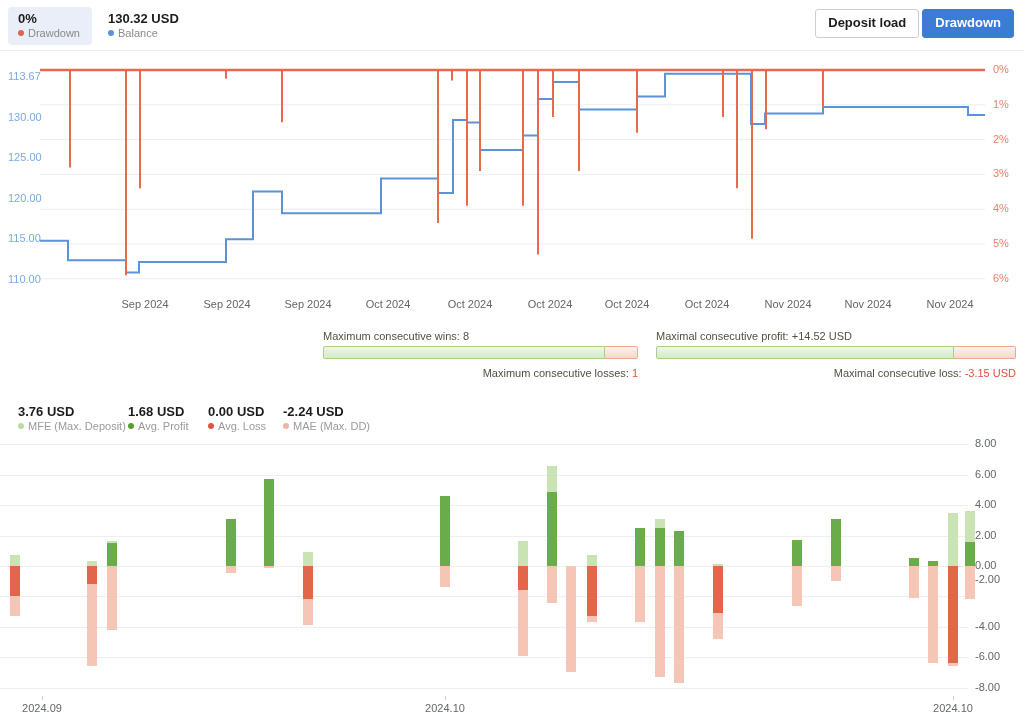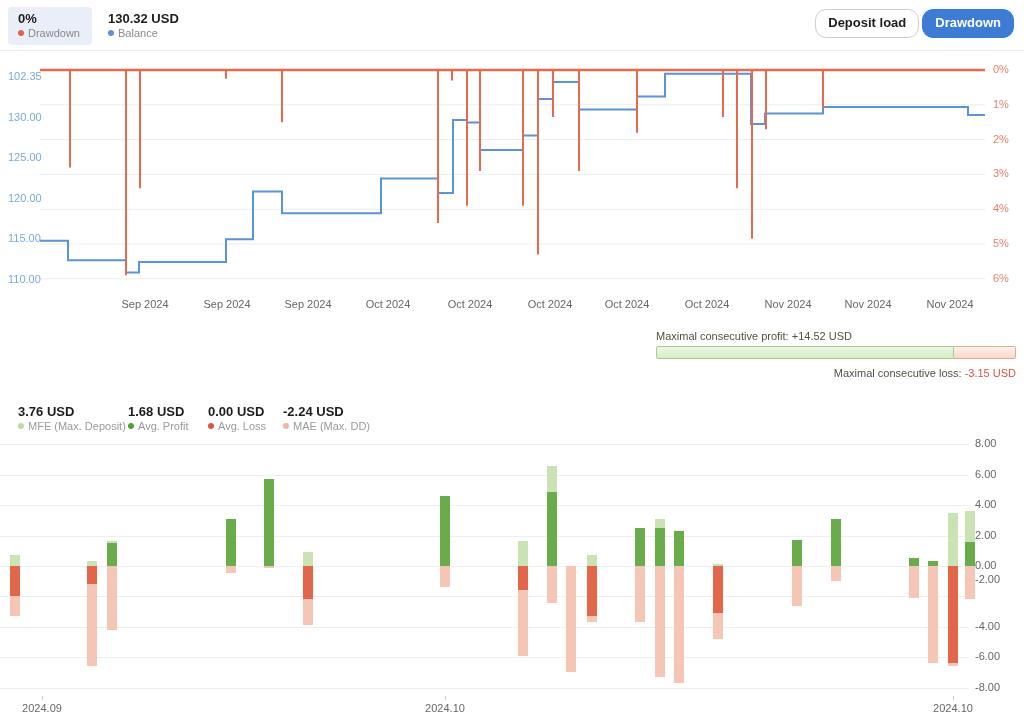--- a/index.html
+++ b/index.html
@@ -11,21 +11,21 @@
   
   .header{position:absolute;left:0;top:0;width:1024px;height:50px;border-bottom:1px solid #ececec;}
   .legend-box{position:absolute;left:8px;top:7px;width:84px;height:38px;background:#e9eef8;border-radius:4px;padding:4px 0 0 10px;box-sizing:border-box;}
   .legend-plain{position:absolute;left:108px;top:11px;}
   .legend-val{font-size:13px;font-weight:bold;color:#1c1c1c;line-height:15px;}
   .legend-sub{font-size:11px;color:#8a8a8a;line-height:14px;white-space:nowrap;}
   .dot{display:inline-block;width:6px;height:6px;border-radius:50%;margin-right:4px;vertical-align:1px;}
   .dot-dd{background:#e0634a;}
   .dot-bal{background:#5b93d9;}
   .btn-group{position:absolute;right:10px;top:9px;}
-  .btn{display:inline-block;font-size:13px;font-weight:bold;padding:5px 12px 6px;border-radius:11px;cursor:pointer;line-height:16px;}
+  .btn{display:inline-block;font-size:13px;font-weight:bold;padding:5px 12px 6px;border-radius:3px;cursor:pointer;line-height:16px;}
   .btn-light{background:#ffffff;border:1px solid #cfcfcf;color:#1c1c1c;margin-right:3px;}
   .btn-blue{background:#3d7cd4;border:1px solid #3d7cd4;color:#ffffff;}
   
   .top-chart{position:absolute;left:0;top:52px;width:1024px;height:268px;}
   .top-chart svg{position:absolute;left:0;top:0;}
   .axis-label{position:absolute;font-size:11px;white-space:nowrap;}
   .lbl-blue{color:#7aa9e0;}
   .lbl-orange{color:#e8826a;}
   .lbl-gray{color:#63666b;transform:translateX(-50%);}
   
@@ -102,21 +102,21 @@
       <line x1="579" y1="18" x2="579" y2="118.91999999999999" stroke="#e76a4d" stroke-width="2"></line>
       <line x1="637" y1="18" x2="637" y2="80.63999999999999" stroke="#e76a4d" stroke-width="2"></line>
       <line x1="723" y1="18" x2="723" y2="64.97999999999999" stroke="#e76a4d" stroke-width="2"></line>
       <line x1="737" y1="18" x2="737" y2="136.32" stroke="#e76a4d" stroke-width="2"></line>
       <line x1="752" y1="18" x2="752" y2="186.77999999999997" stroke="#e76a4d" stroke-width="2"></line>
       <line x1="766" y1="18" x2="766" y2="77.16" stroke="#e76a4d" stroke-width="2"></line>
       <line x1="823" y1="18" x2="823" y2="56.28" stroke="#e76a4d" stroke-width="2"></line>
       <line x1="40" y1="18" x2="985" y2="18" stroke="#e76a4d" stroke-width="2.5"></line>
     </svg>
   <div>
-      <span class="axis-label lbl-blue" style="left: 8px; top: 18px;">102.35</span>
+      <span class="axis-label lbl-blue" style="left: 8px; top: 18px;">113.67</span>
       <span class="axis-label lbl-blue" style="left: 8px; top: 58.55px;">130.00</span>
       <span class="axis-label lbl-blue" style="left: 8px; top: 99.1px;">125.00</span>
       <span class="axis-label lbl-blue" style="left: 8px; top: 139.65px;">120.00</span>
       <span class="axis-label lbl-blue" style="left: 8px; top: 180.2px;">115.00</span>
       <span class="axis-label lbl-blue" style="left: 8px; top: 220.75px;">110.00</span>
       <span class="axis-label lbl-orange" style="left: 993px; top: 11px;">0%</span>
       <span class="axis-label lbl-orange" style="left: 993px; top: 45.8px;">1%</span>
       <span class="axis-label lbl-orange" style="left: 993px; top: 80.6px;">2%</span>
       <span class="axis-label lbl-orange" style="left: 993px; top: 115.4px;">3%</span>
       <span class="axis-label lbl-orange" style="left: 993px; top: 150.2px;">4%</span>
@@ -130,20 +130,28 @@
       <span class="axis-label lbl-gray" style="left: 550px; top: 246px;">Oct 2024</span>
       <span class="axis-label lbl-gray" style="left: 627px; top: 246px;">Oct 2024</span>
       <span class="axis-label lbl-gray" style="left: 707px; top: 246px;">Oct 2024</span>
       <span class="axis-label lbl-gray" style="left: 788px; top: 246px;">Nov 2024</span>
       <span class="axis-label lbl-gray" style="left: 868px; top: 246px;">Nov 2024</span>
       <span class="axis-label lbl-gray" style="left: 950px; top: 246px;">Nov 2024</span>
     </div>
 </div>
 
 <div class="progress-sec">
+  <div class="pblock" style="left:323px;width:315px;">
+    <div class="ptop"><span>Maximum consecutive wins: </span><span>8</span></div>
+    <div class="pbar">
+        <div class="green" style="width: 88.9%;"></div>
+        <div class="red"></div>
+      </div>
+    <div class="pbot"><span>Maximum consecutive losses: </span><span class="val-red">1</span></div>
+  </div>
   <div class="pblock" style="left:656px;width:360px;">
     <div class="ptop"><span>Maximal consecutive profit: </span><span>+14.52 USD</span></div>
     <div class="pbar">
         <div class="green" style="width: 82.2%;"></div>
         <div class="red"></div>
       </div>
     <div class="pbot"><span>Maximal consecutive loss: </span><span class="val-red">-3.15 USD</span></div>
   </div>
 </div>
 

